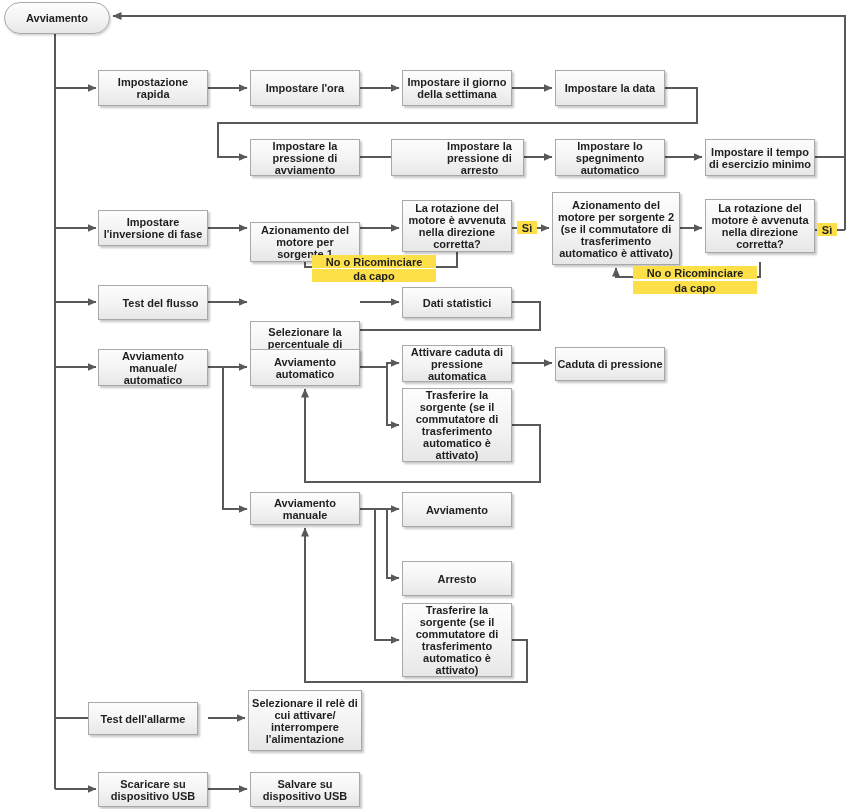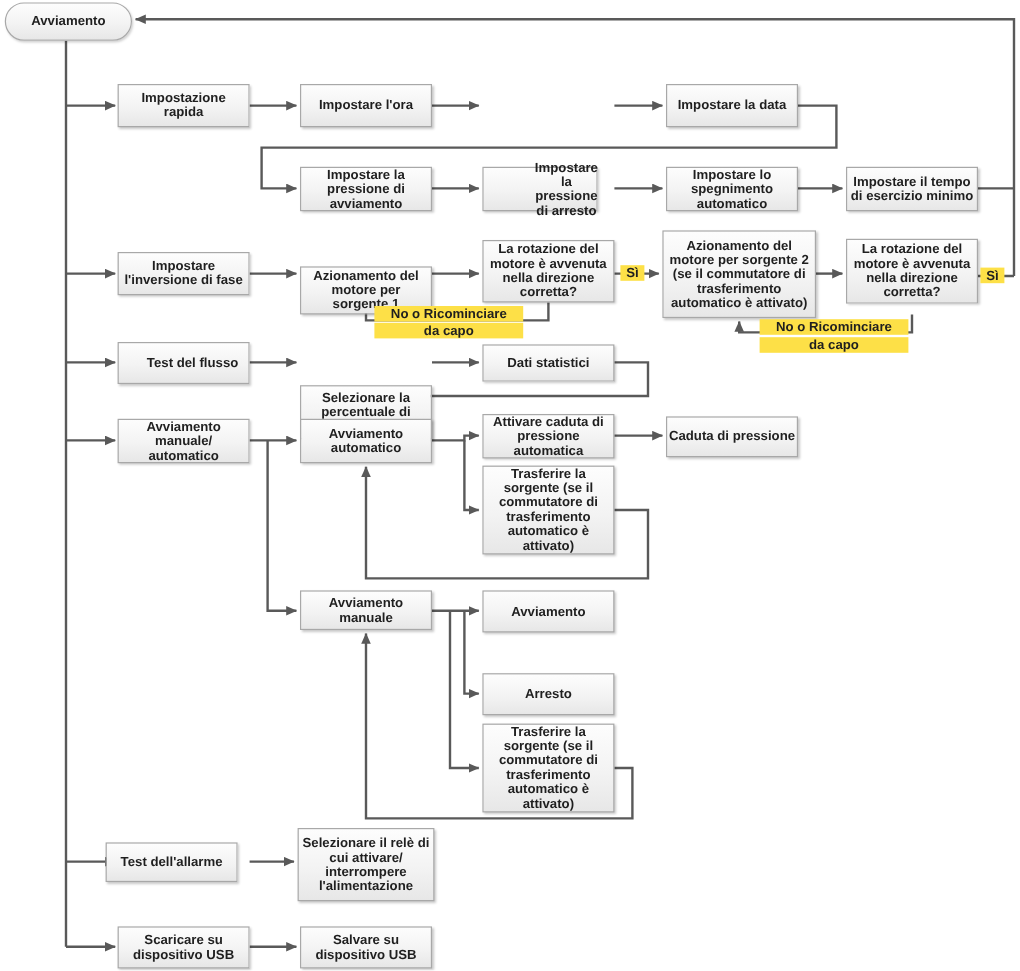--- a/index.html
+++ b/index.html
@@ -85,24 +85,25 @@
 
       <path d="M208 718 H245" marker-end="url(#arrow)"></path>
       <path d="M208 789 H247" marker-end="url(#arrow)"></path>
     </g>
   </svg>
 
   <div class="node stadium" style="left:4px;top:2px;width:106px;height:32px;">Avviamento</div>
 
   <div class="node" style="left:98px;top:70px;width:110px;height:36px;">Impostazione rapida</div>
   <div class="node" style="left:250px;top:70px;width:110px;height:36px;">Impostare l'ora</div>
+  <div class="node" style="left:402px;top:70px;width:110px;height:36px;">Impostare il giorno della settimana</div>
   <div class="node" style="left:555px;top:70px;width:110px;height:36px;">Impostare la data</div>
 
   <div class="node" style="left:250px;top:139px;width:110px;height:37px;">Impostare la pressione di avviamento</div>
-  <div class="node" style="left:402px;top:139px;width:96px;height:37px;padding-left:45px;">Impostare la pressione di arresto</div>
+  <div class="node" style="left:391px;top:139px;width:133px;height:37px;padding-left:45px;">Impostare la pressione di arresto</div>
   <div class="node" style="left:555px;top:139px;width:110px;height:37px;">Impostare lo spegnimento automatico</div>
   <div class="node" style="left:705px;top:139px;width:110px;height:37px;">Impostare il tempo di esercizio minimo</div>
 
   <div class="node" style="left:98px;top:210px;width:110px;height:36px;">Impostare l'inversione di fase</div>
   <div class="node" style="left:250px;top:208px;width:110px;height:40px;margin-top:14px;">Azionamento del motore per sorgente 1</div>
   <div class="node" style="left:402px;top:200px;width:110px;height:52px;">La rotazione del motore è avvenuta nella direzione corretta?</div>
   <div class="node" style="left:552px;top:192px;width:128px;height:73px;">Azionamento del motore per sorgente 2 (se il commutatore di trasferimento automatico è attivato)</div>
   <div class="node" style="left:705px;top:199px;width:110px;height:54px;">La rotazione del motore è avvenuta nella direzione corretta?</div>
 
   <div class="node" style="left:98px;top:285px;width:110px;height:35px;padding-left:16px;">Test del flusso</div>

